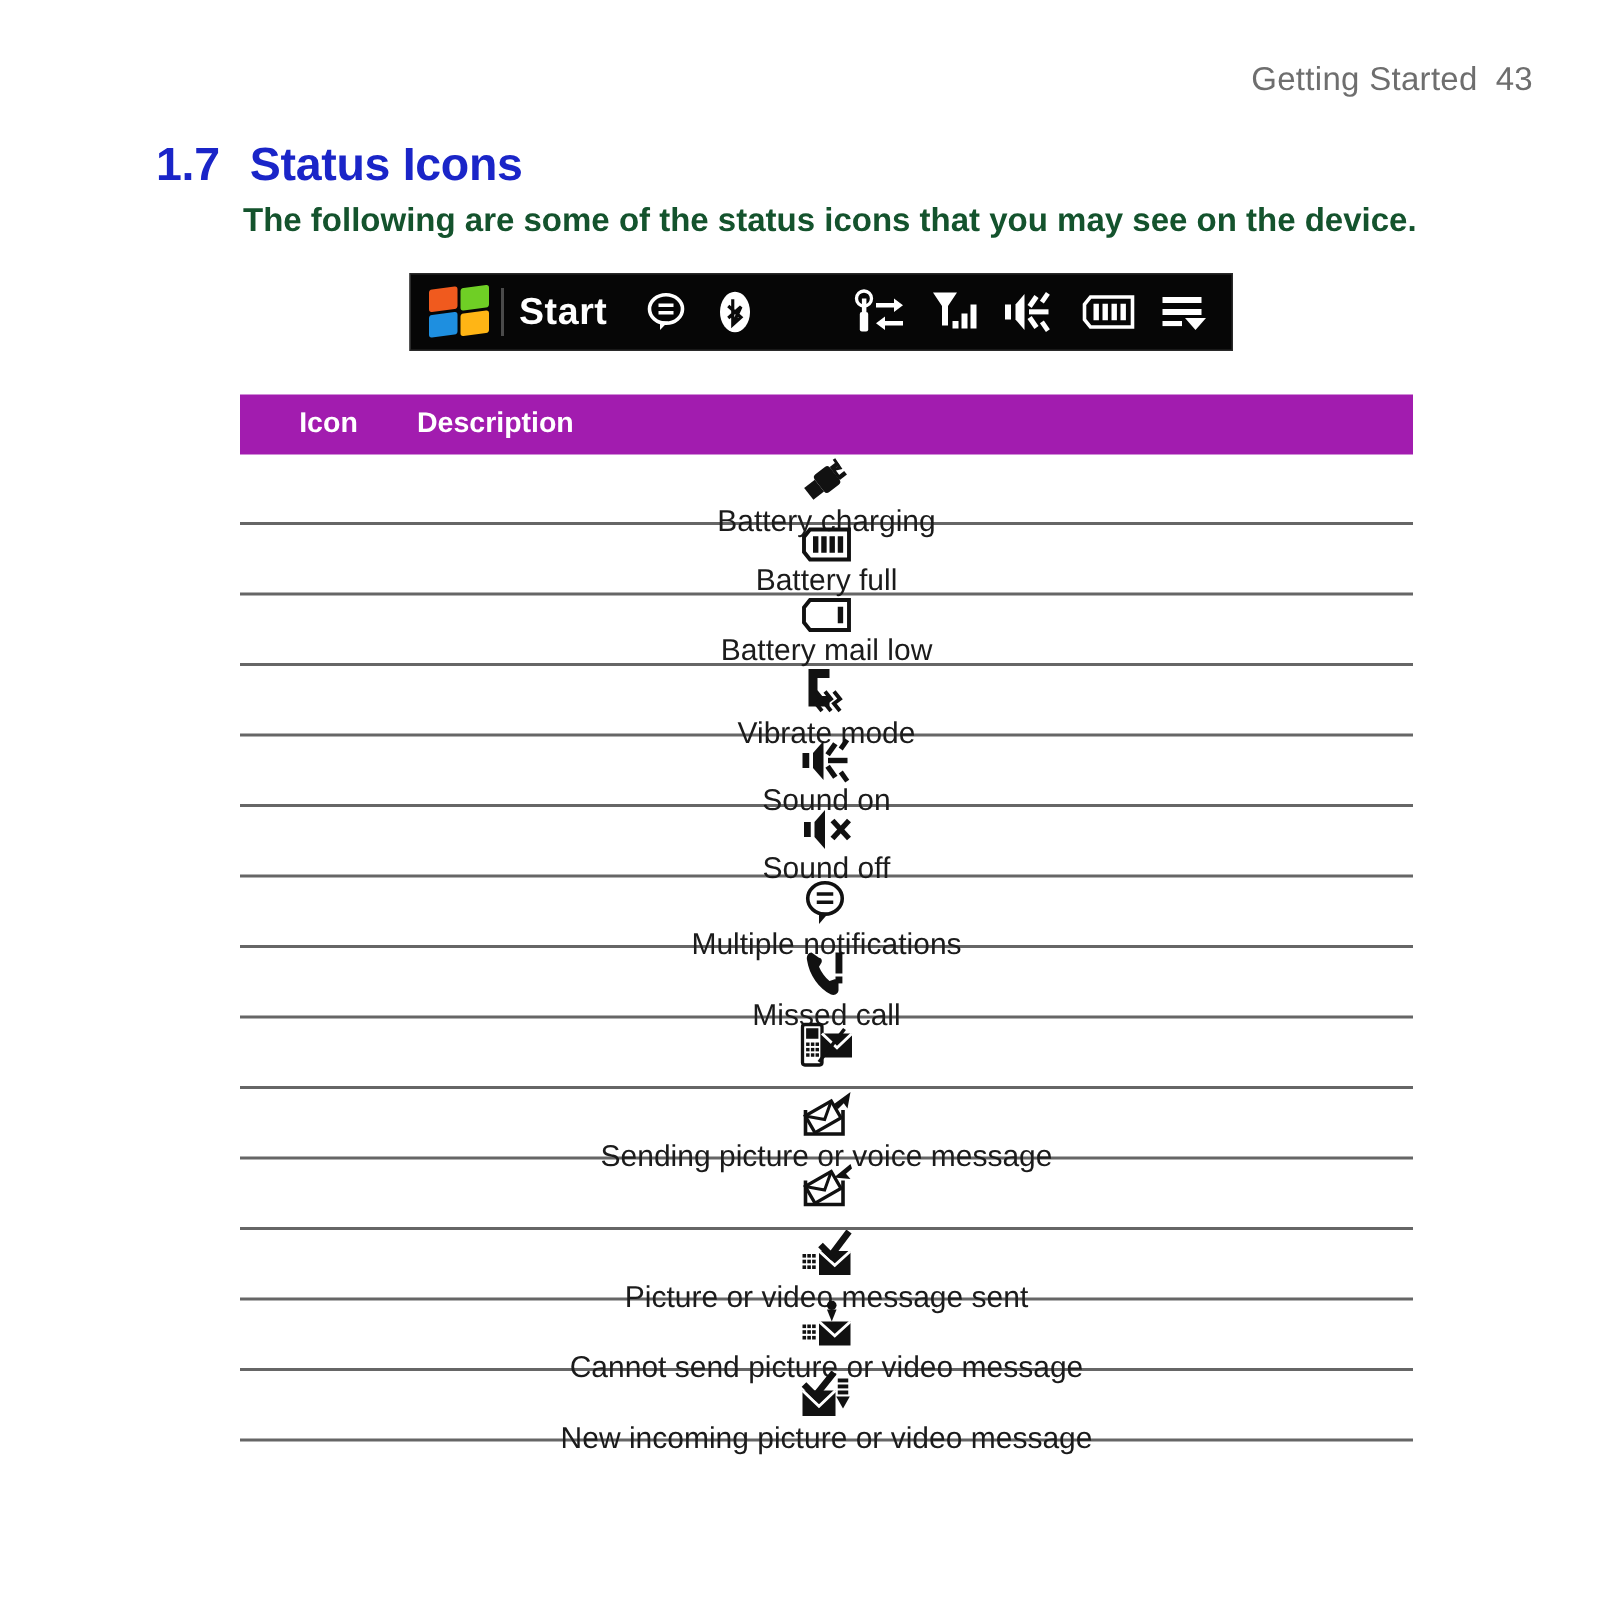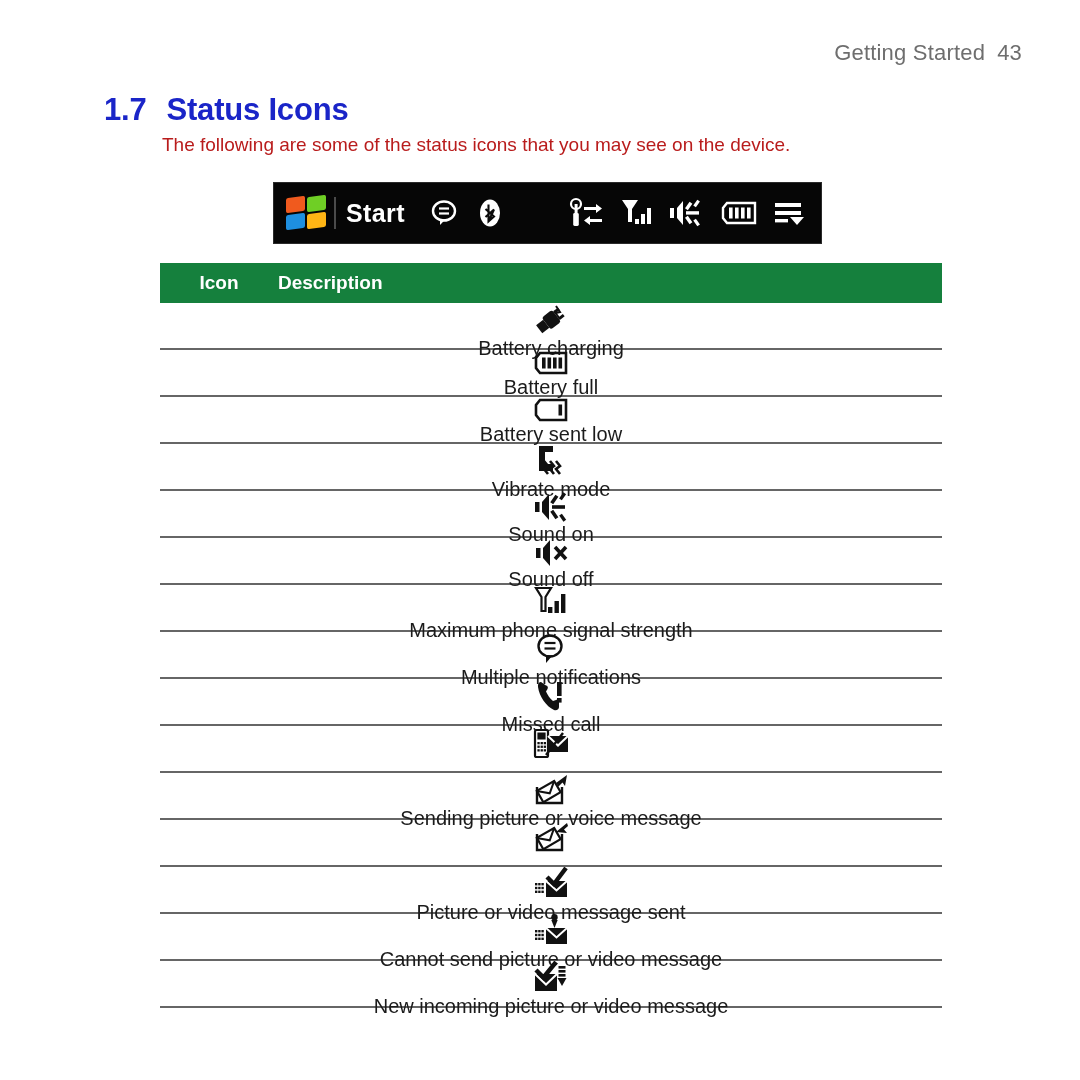--- a/index.html
+++ b/index.html
@@ -46,32 +46,33 @@
     letter-spacing: -0.2px;
     white-space: nowrap;
   }
   .section-title .num { margin-right: 20px; }
 
   
   .intro {
     position: absolute;
     top: 134px;
     left: 162px;
-    font-size: 19px;
-    color: #b91c1c;
+    font-size: 22px;
+    color: #14532d;
     white-space: nowrap;
+    font-weight: bold;
   }
 
   
   .statusbar {
     position: absolute;
     left: 273px;
     top: 182px;
     width: 549px;
-    height: 62px;
+    height: 52px;
     background: #060606;
     border: 1px solid #2a2a2a;
     box-sizing: border-box;
     display: flex;
     align-items: center;
     overflow: hidden;
   }
   .sb-winlogo {
     width: 44px;
     height: 34px;
@@ -122,21 +123,21 @@
   .sb-ico { display: block; }
 
   
   .table {
     position: absolute;
     left: 160px;
     top: 263px;
     width: 782px;
   }
   .thead {
-    background: #15803d;
+    background: #a21caf;
     height: 40px;
     display: flex;
     align-items: center;
     color: #ffffff;
     font-size: 19px;
     font-weight: bold;
   }
   .th-icon  { width: 118px; text-align: center; }
   .th-desc  { padding-left: 0px; }
 
@@ -300,21 +301,21 @@
       <div class="td-desc">Battery full</div>
     </div>
 
     <div class="trow">
       <div class="td-icon">
         <svg class="ico-svg" width="40" height="26" viewBox="0 0 40 26">
           <path d="M9 3 L35 3 L35 23 L9 23 L5 18 L5 8 Z" fill="none" stroke="#111" stroke-width="2.6"></path>
           <rect x="27.5" y="7.5" width="3.6" height="11" fill="#111"></rect>
         </svg>
       </div>
-      <div class="td-desc">Battery sent low</div>
+      <div class="td-desc">Battery mail low</div>
     </div>
 
     <div class="trow">
       <div class="td-icon">
         <svg class="ico-svg" width="34" height="34" viewBox="0 0 34 34">
           <path d="M5 2 L19 2 L19 8 L11 8 L11 20 L19 20 L19 27 L5 27 Z" fill="#111"></path>
           <path d="M14 30 L10 25 L14 22 L10 17" fill="none" stroke="#111" stroke-width="2.6"></path>
           <path d="M20 30 L16 25 L20 22 L16 17" fill="none" stroke="#111" stroke-width="2.6"></path>
           <path d="M26 30 L22 25 L26 22 L22 17" fill="none" stroke="#111" stroke-width="2.6"></path>
         </svg>
@@ -344,31 +345,20 @@
           <path d="M10 10 L17 2 L17 28 L10 20 Z" fill="#111"></path>
           <g stroke="#111" stroke-width="3.6" stroke-linecap="butt">
             <line x1="22" y1="9" x2="33" y2="21"></line>
             <line x1="33" y1="9" x2="22" y2="21"></line>
           </g>
         </svg>
       </div>
       <div class="td-desc">Sound off</div>
     </div>
 
-    <div class="trow">
-      <div class="td-icon">
-        <svg class="ico-svg" width="38" height="34" viewBox="0 0 38 34">
-          <path d="M4 3 L19 3 L13.5 12 L13.5 26 L9.5 26 L9.5 12 Z" fill="none" stroke="#111" stroke-width="2.2"></path>
-          <rect x="16" y="22" width="4.4" height="6" fill="#111"></rect>
-          <rect x="22.5" y="16" width="4.4" height="12" fill="#111"></rect>
-          <rect x="29" y="9" width="4.4" height="19" fill="#111"></rect>
-        </svg>
-      </div>
-      <div class="td-desc">Maximum phone signal strength</div>
-    </div>
 
     <div class="trow">
       <div class="td-icon">
         <svg class="ico-svg" width="34" height="34" viewBox="0 0 34 34">
           <ellipse cx="16" cy="14" rx="11.5" ry="10.5" fill="none" stroke="#111" stroke-width="2.4"></ellipse>
           <path d="M12 23 L12 31 L18.5 23.5 Z" fill="#111"></path>
           <line x1="10.5" y1="11" x2="21.5" y2="11" stroke="#111" stroke-width="2.2"></line>
           <line x1="10.5" y1="16.5" x2="21.5" y2="16.5" stroke="#111" stroke-width="2.2"></line>
         </svg>
       </div>

